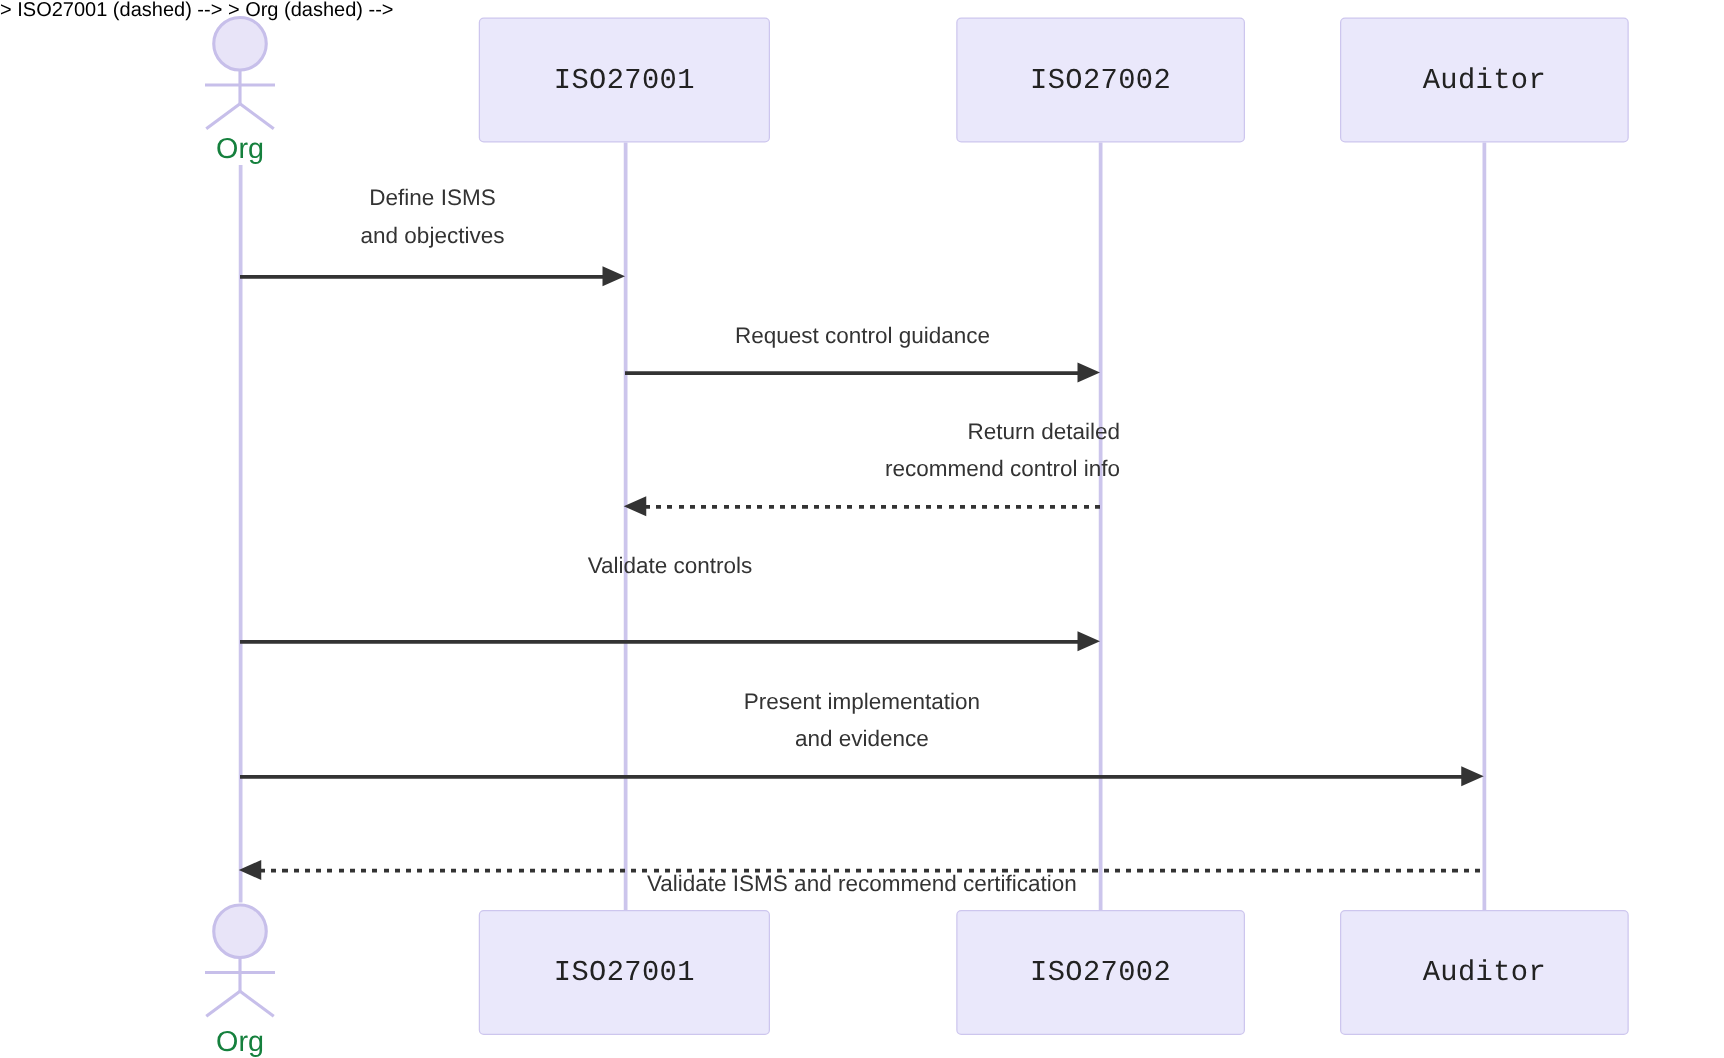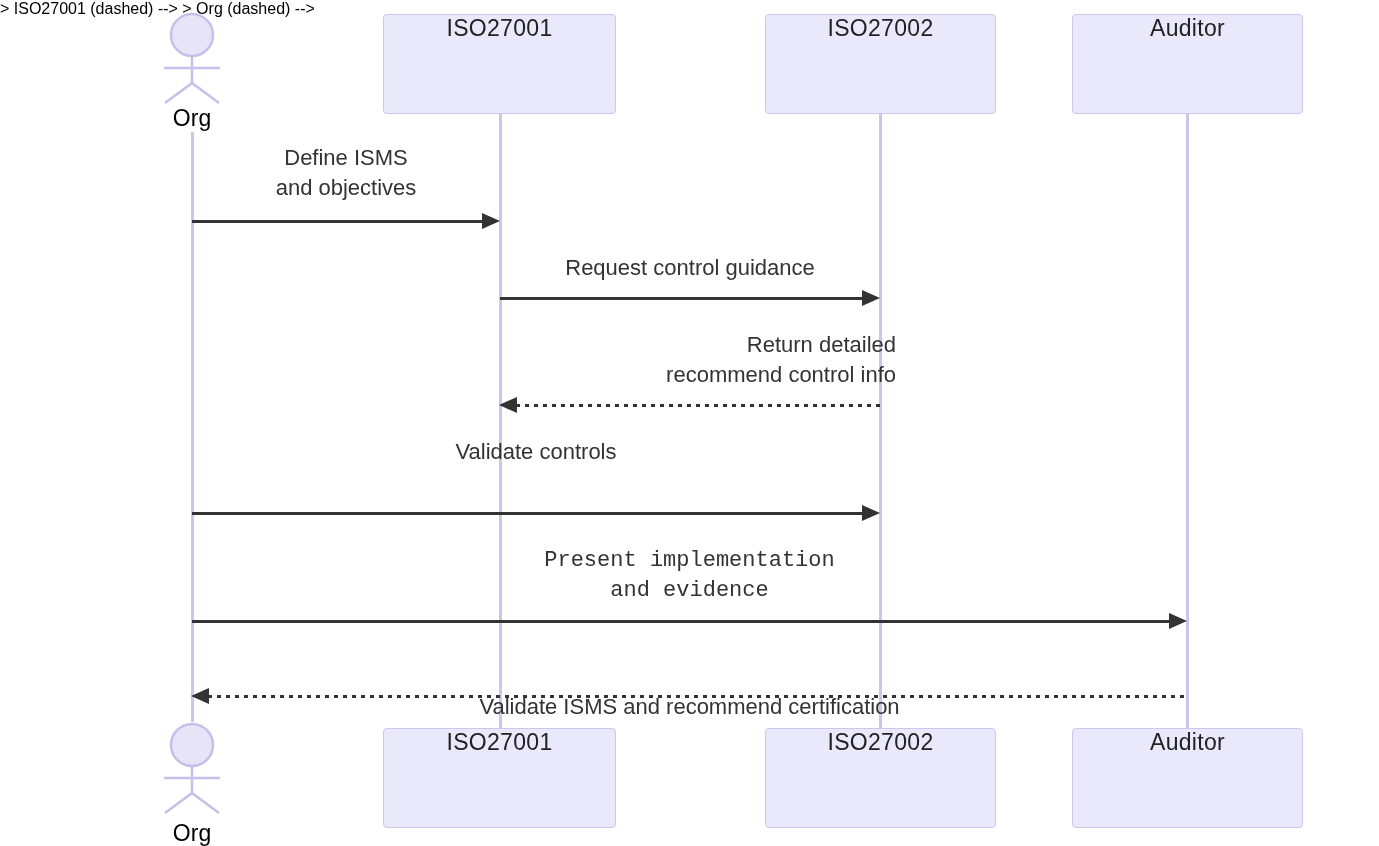--- a/index.html
+++ b/index.html
@@ -4,29 +4,29 @@
 <style>
   html,body{margin:0;padding:0;background:#ffffff;}
   body{font-family:"Liberation Sans","DejaVu Sans",sans-serif;}
   #stage{position:relative;width:1379px;height:846px;background:#ffffff;overflow:hidden;}
 
   
   .lifeline{position:absolute;width:2.5px;background:#ccc5ec;}
 
   
   .pbox{position:absolute;height:100px;background:#eae8fb;border:1.5px solid #cdc6ee;
-        border-radius:4px;box-sizing:border-box;display:flex;justify-content:center;}
+        border-radius:4px;box-sizing:border-box;display:flex;align-items:center;justify-content:center;font-family:Liberation Mono, monospace;}
   .pbox span{font-size:23px;color:#222;letter-spacing:0.3px;}
 
   
   .actor-svg{position:absolute;}
-  .actor-label{position:absolute;width:90px;text-align:center;font-size:23px;color:#000000;}
+  .actor-label{position:absolute;width:90px;text-align:center;font-size:23px;color:#15803d;}
 
   
-  .mlabel{position:absolute;text-align:center;color:#333;font-size:22px;line-height:30px;}
+  .mlabel{position:absolute;text-align:center;color:#333;font-size:18px;line-height:30px;}
   .mline{display:block;}
 
   
   .aline{position:absolute;height:2.5px;background:#333;}
   .aline.dashed{background:repeating-linear-gradient(90deg,#333 0 4px,transparent 4px 9px);}
   .ah{position:absolute;width:0;height:0;border-top:8px solid transparent;border-bottom:8px solid transparent;}
   .ah.right{border-left:18px solid #333;}
   .ah.left{border-right:18px solid #333;}
 </style>
 </head>
@@ -85,21 +85,21 @@
   <div class="ah left" style="left:499px;top:397px;"></div>
 
   
   <div class="mlabel" style="left:192px;width:688px;top:437px;">
     <span class="mline">Validate controls</span>
   </div>
   <div class="aline" style="left:192px;top:512px;width:672px;"></div>
   <div class="ah right" style="left:862px;top:505px;"></div>
 
   
-  <div class="mlabel" style="left:192px;width:995px;top:546px;font-family:Liberation Mono, monospace;">
+  <div class="mlabel" style="left:192px;width:995px;top:546px;">
     <span class="mline">Present implementation</span>
     <span class="mline">and evidence</span>
   </div>
   <div class="aline" style="left:192px;top:620px;width:979px;"></div>
   <div class="ah right" style="left:1169px;top:613px;"></div>
 
   &gt; Org (dashed) --&gt;
   <div class="mlabel" style="left:192px;width:995px;top:652px;margin-top:40px;">
     <span class="mline">Validate ISMS and recommend certification</span>
   </div>

